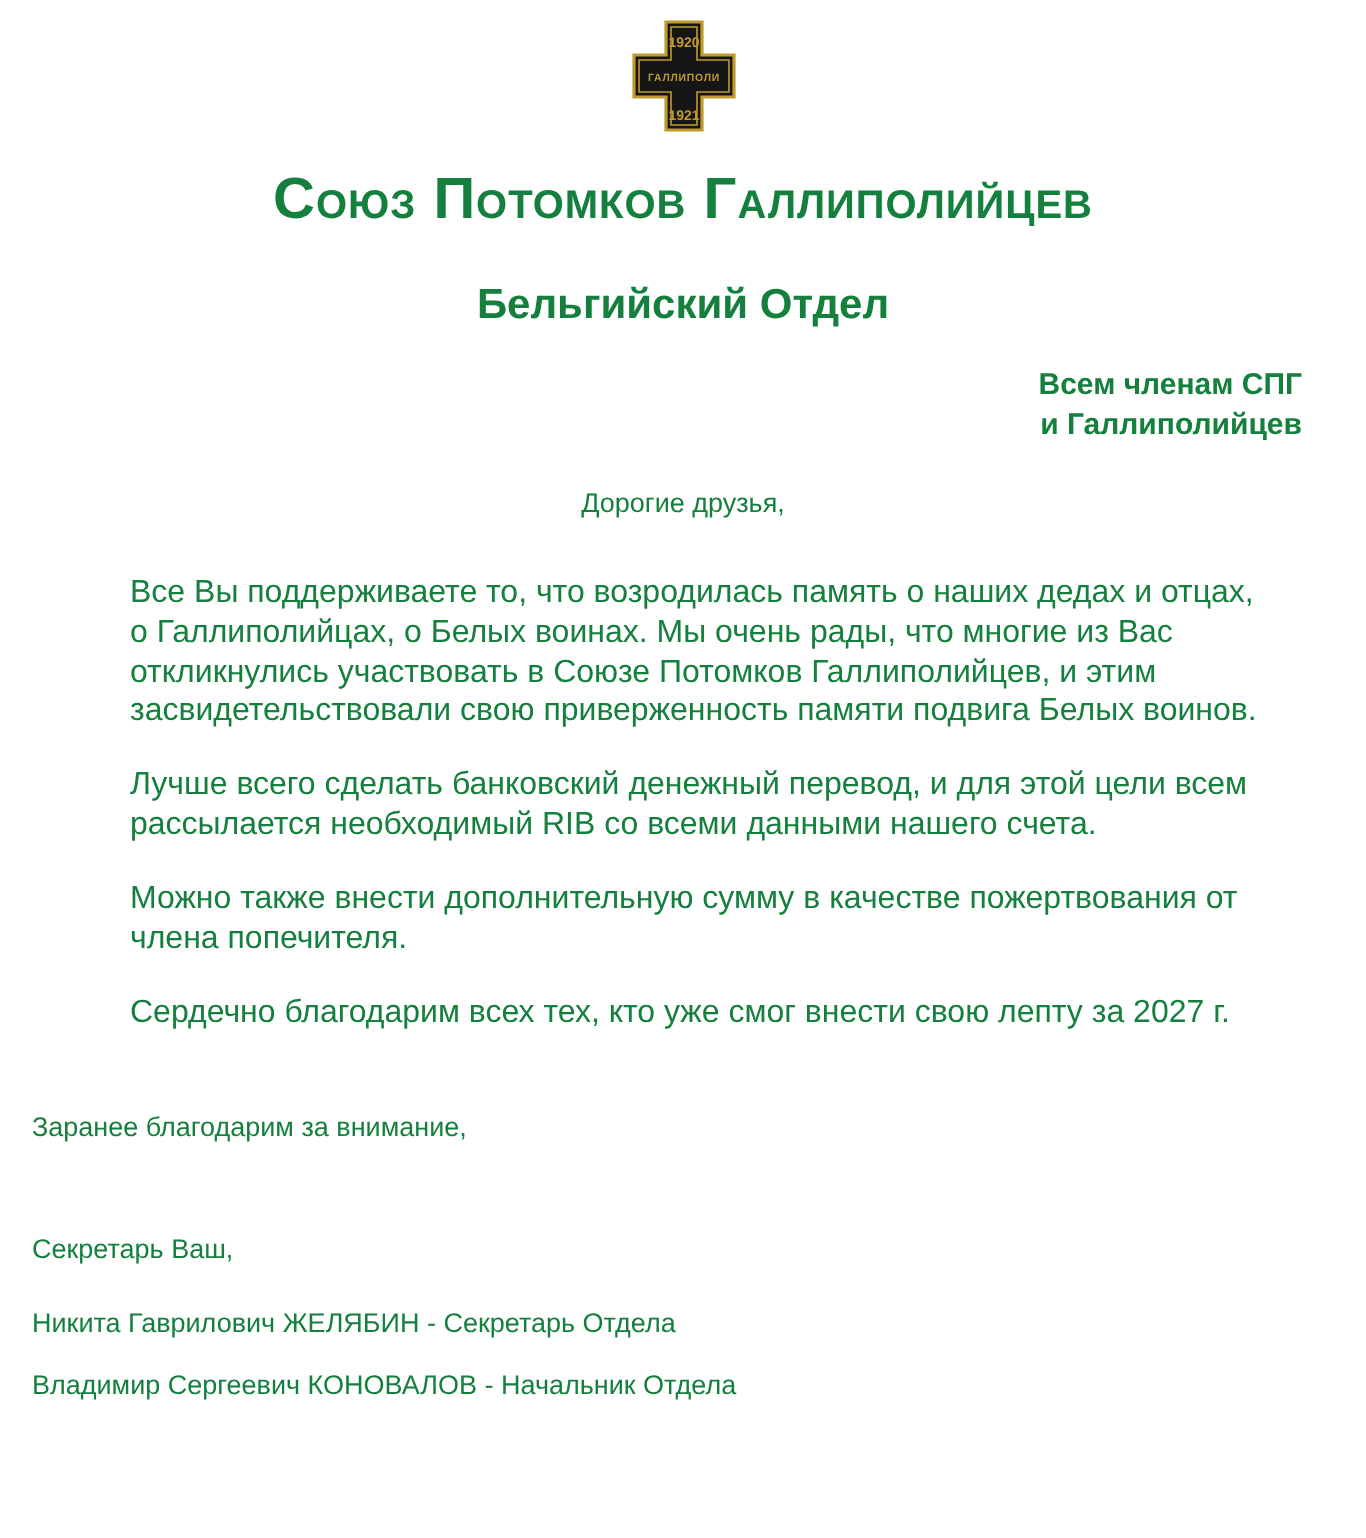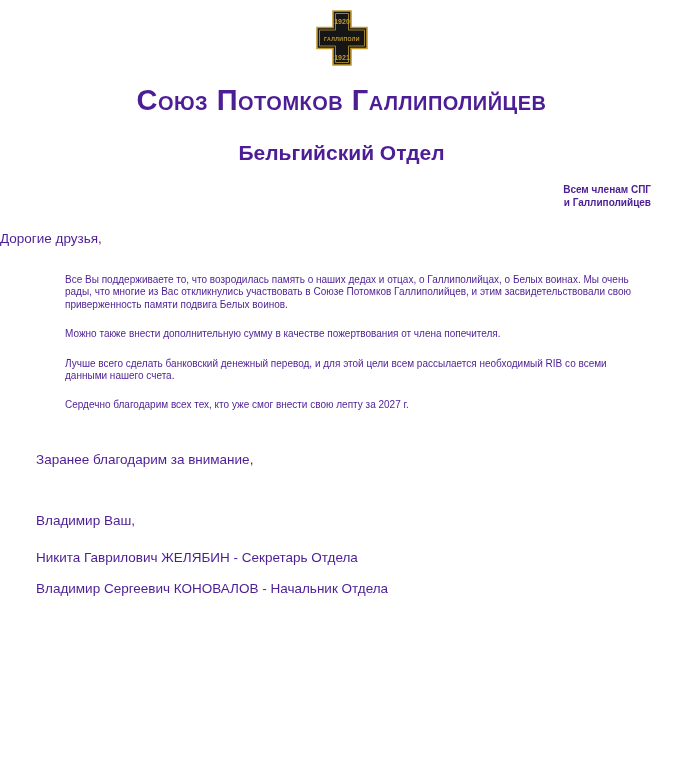--- a/index.html
+++ b/index.html
@@ -2,21 +2,21 @@
 <html><head>
 <meta charset="utf-8">
 <style>
   * { margin: 0; padding: 0; box-sizing: border-box; }
   html, body { background: #ffffff; }
   .page {
     width: 683px;
     height: 769px;
     margin: 0 auto;
     background: #ffffff;
-    color: #4c1d95;
+    color: #15803d;
     font-family: "Liberation Sans", sans-serif;
     position: relative;
     overflow: hidden;
   }
   .emblem-wrap {
     text-align: center;
     padding-top: 10px;
     height: 66px;
   }
   .title {
@@ -29,37 +29,38 @@
   }
   .subtitle {
     text-align: center;
     font-weight: 700;
     font-size: 21px;
     margin-top: 24px;
   }
   .recipient {
     text-align: right;
     font-weight: 700;
-    font-size: 10px;
+    font-size: 15px;
     line-height: 1.3;
     padding-right: 32px;
     margin-top: 18px;
   }
   .salutation {
+    text-align: center;
     font-size: 13.5px;
     margin-top: 22px;
   }
   .body-block {
     margin: 28px 50px 0 65px;
-    font-size: 10px;
+    font-size: 16px;
     line-height: 1.24;
   }
   .body-block p { margin-bottom: 17px; }
   .closing {
-    margin: 0 36px;
+    margin: 0 16px;
     font-size: 13.5px;
   }
   .closing-thanks { margin-top: 40px; }
   .valediction { margin-top: 46px; }
   .signature { margin-top: 22px; }
   .signature + .signature { margin-top: 16px; }
   svg text {
     font-family: "Liberation Sans", sans-serif;
     font-weight: 700;
   }
@@ -85,25 +86,25 @@
 
   <div class="recipient">
     <div>Всем членам СПГ</div>
     <div>и Галлиполийцев</div>
   </div>
 
   <div class="salutation">Дорогие друзья,</div>
 
   <div class="body-block">
     <p>Все Вы поддерживаете то, что возродилась память о наших дедах и отцах, о Галлиполийцах, о Белых воинах. Мы очень рады, что многие из Вас откликнулись участвовать в Союзе Потомков Галлиполийцев, и этим засвидетельствовали свою приверженность памяти подвига Белых воинов.</p>
+    <p>Лучше всего сделать банковский денежный перевод, и для этой цели всем рассылается необходимый RIB со всеми данными нашего счета.</p>
     <p>Можно также внести дополнительную сумму в качестве пожертвования от члена попечителя.</p>
-    <p>Лучше всего сделать банковский денежный перевод, и для этой цели всем рассылается необходимый RIB со всеми данными нашего счета.</p>
     <p>Сердечно благодарим всех тех, кто уже смог внести свою лепту за 2027 г.</p>
   </div>
 
   <div class="closing">
     <p class="closing-thanks">Заранее благодарим за внимание,</p>
-    <p class="valediction">Владимир Ваш,</p>
+    <p class="valediction">Секретарь Ваш,</p>
     <p class="signature">Никита Гаврилович ЖЕЛЯБИН - Секретарь Отдела</p>
     <p class="signature">Владимир Сергеевич КОНОВАЛОВ - Начальник Отдела</p>
   </div>
 
 </div>
 
 </body></html>

